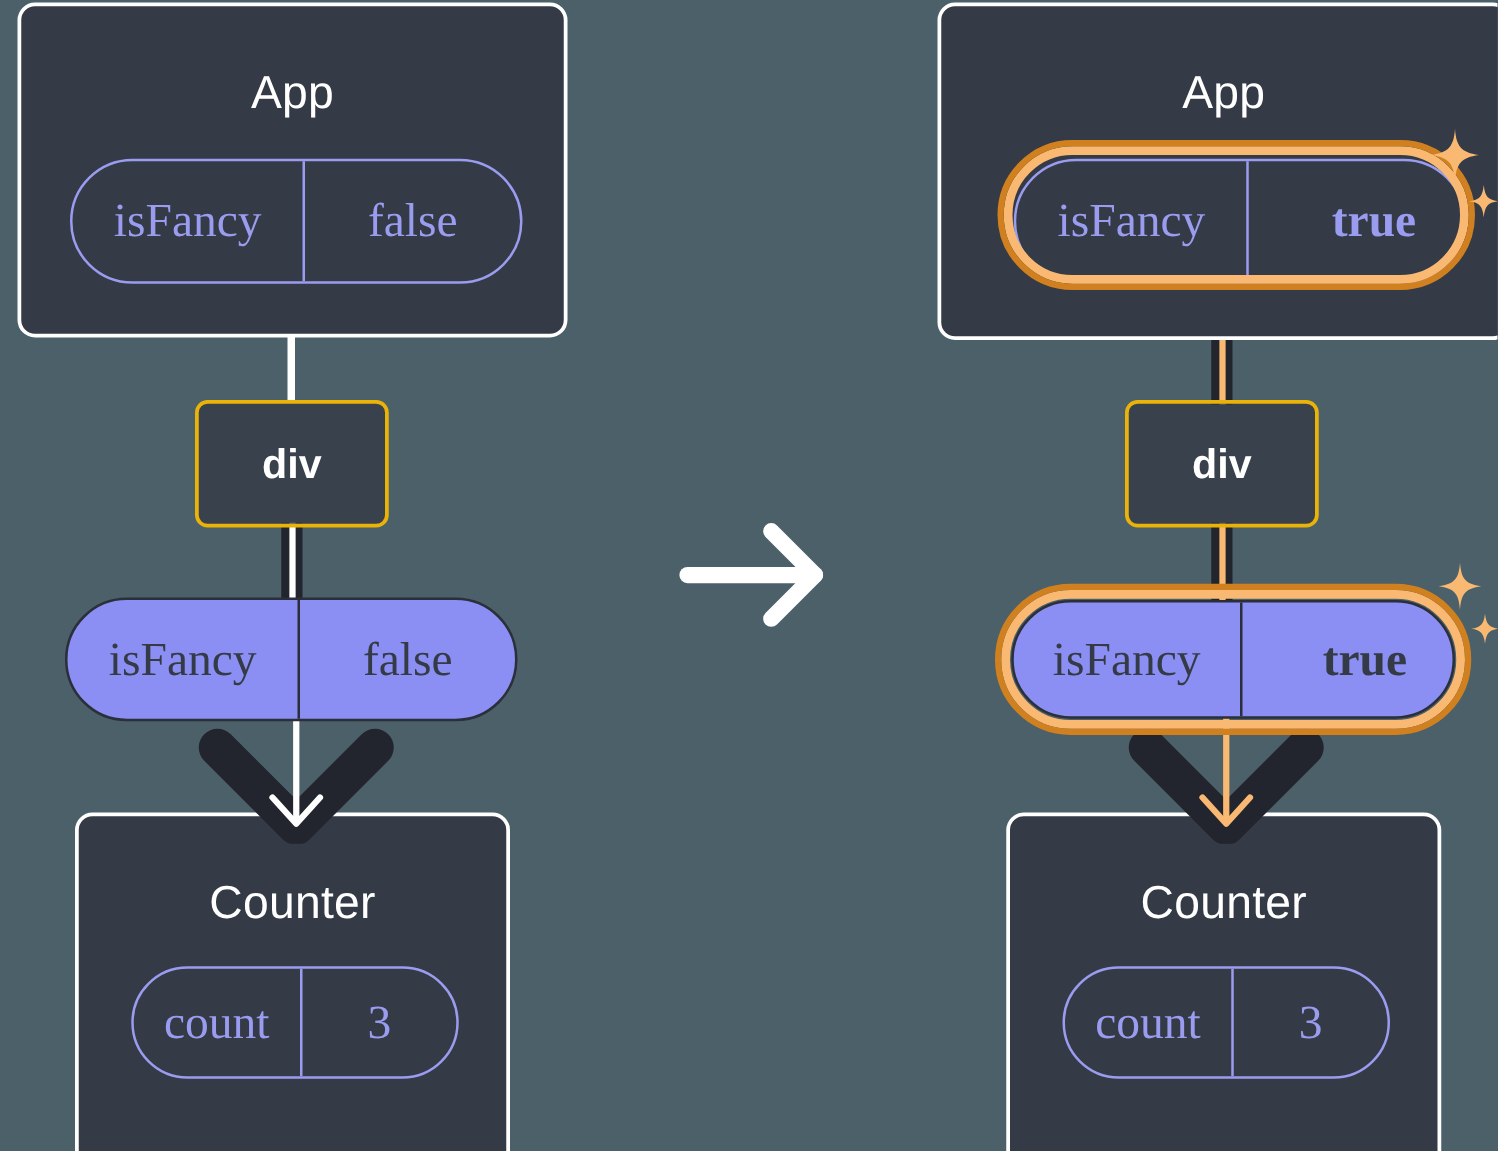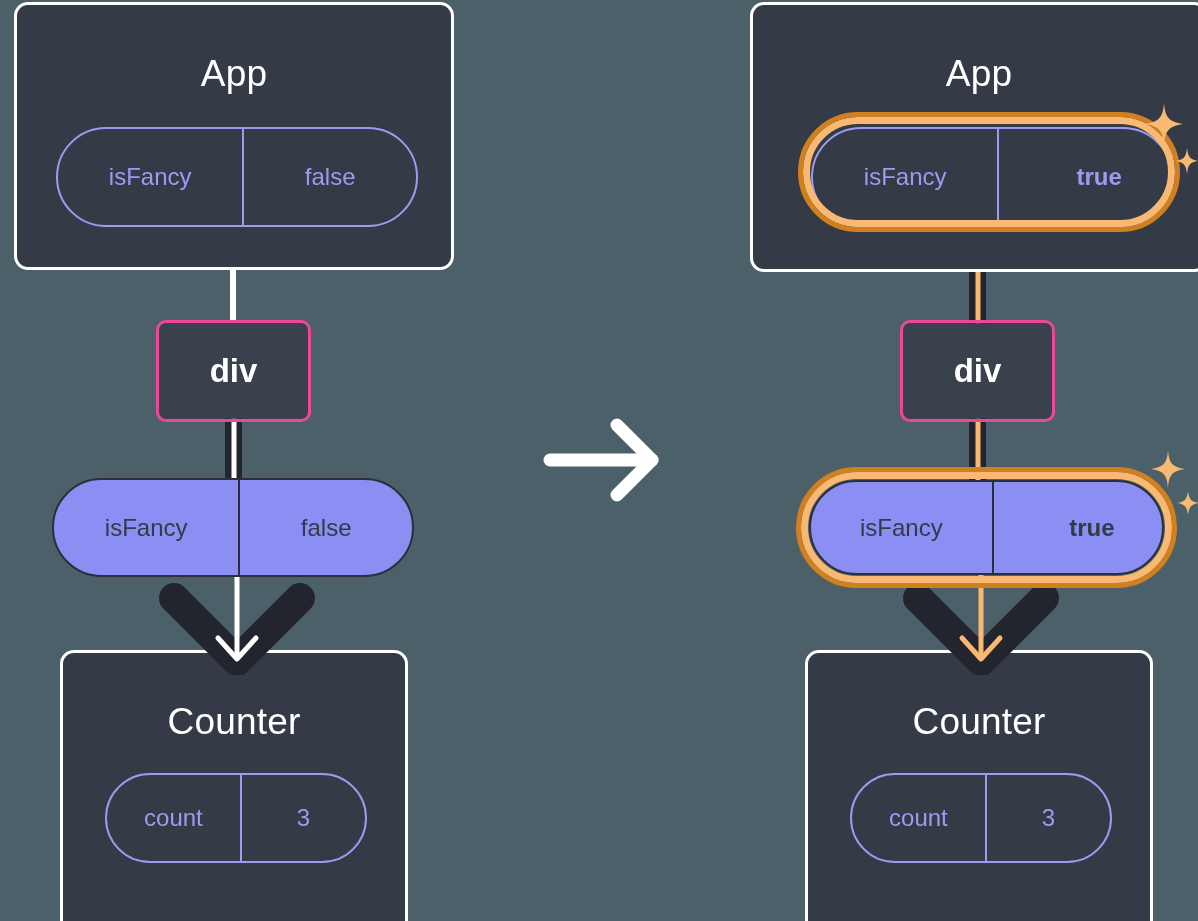--- a/index.html
+++ b/index.html
@@ -39,21 +39,21 @@
     color: #ffffff;
     font-size: 37px;
     font-weight: 400;
     letter-spacing: 0.2px;
   }
 
   
   .divbox {
     position: absolute;
     background: rgba(52,58,70,0.80);
-    border: 3px solid #ec4899;
+    border: 3px solid #eab308;
     border-radius: 10px;
     box-sizing: border-box;
     display: flex;
     align-items: center;
     justify-content: center;
     color: #ffffff;
     font-size: 33px;
     font-weight: 700;
     z-index: 8;
   }
@@ -64,22 +64,23 @@
     box-sizing: border-box;
     display: flex;
     align-items: stretch;
     z-index: 10;
   }
   .pill .half {
     display: flex;
     align-items: center;
     justify-content: center;
     box-sizing: border-box;
-    font-size: 24px;
+    font-size: 38px;
     white-space: nowrap;
+    font-family: Liberation Serif, serif;
   }
   .pill .half.left { flex: 0 0 51.5%; }
   .pill .half.right { flex: 1 1 auto; }
 
   
   .pill.outline {
     border: 2px solid #9a9cf0;
     border-radius: 999px;
     background: transparent;
   }

